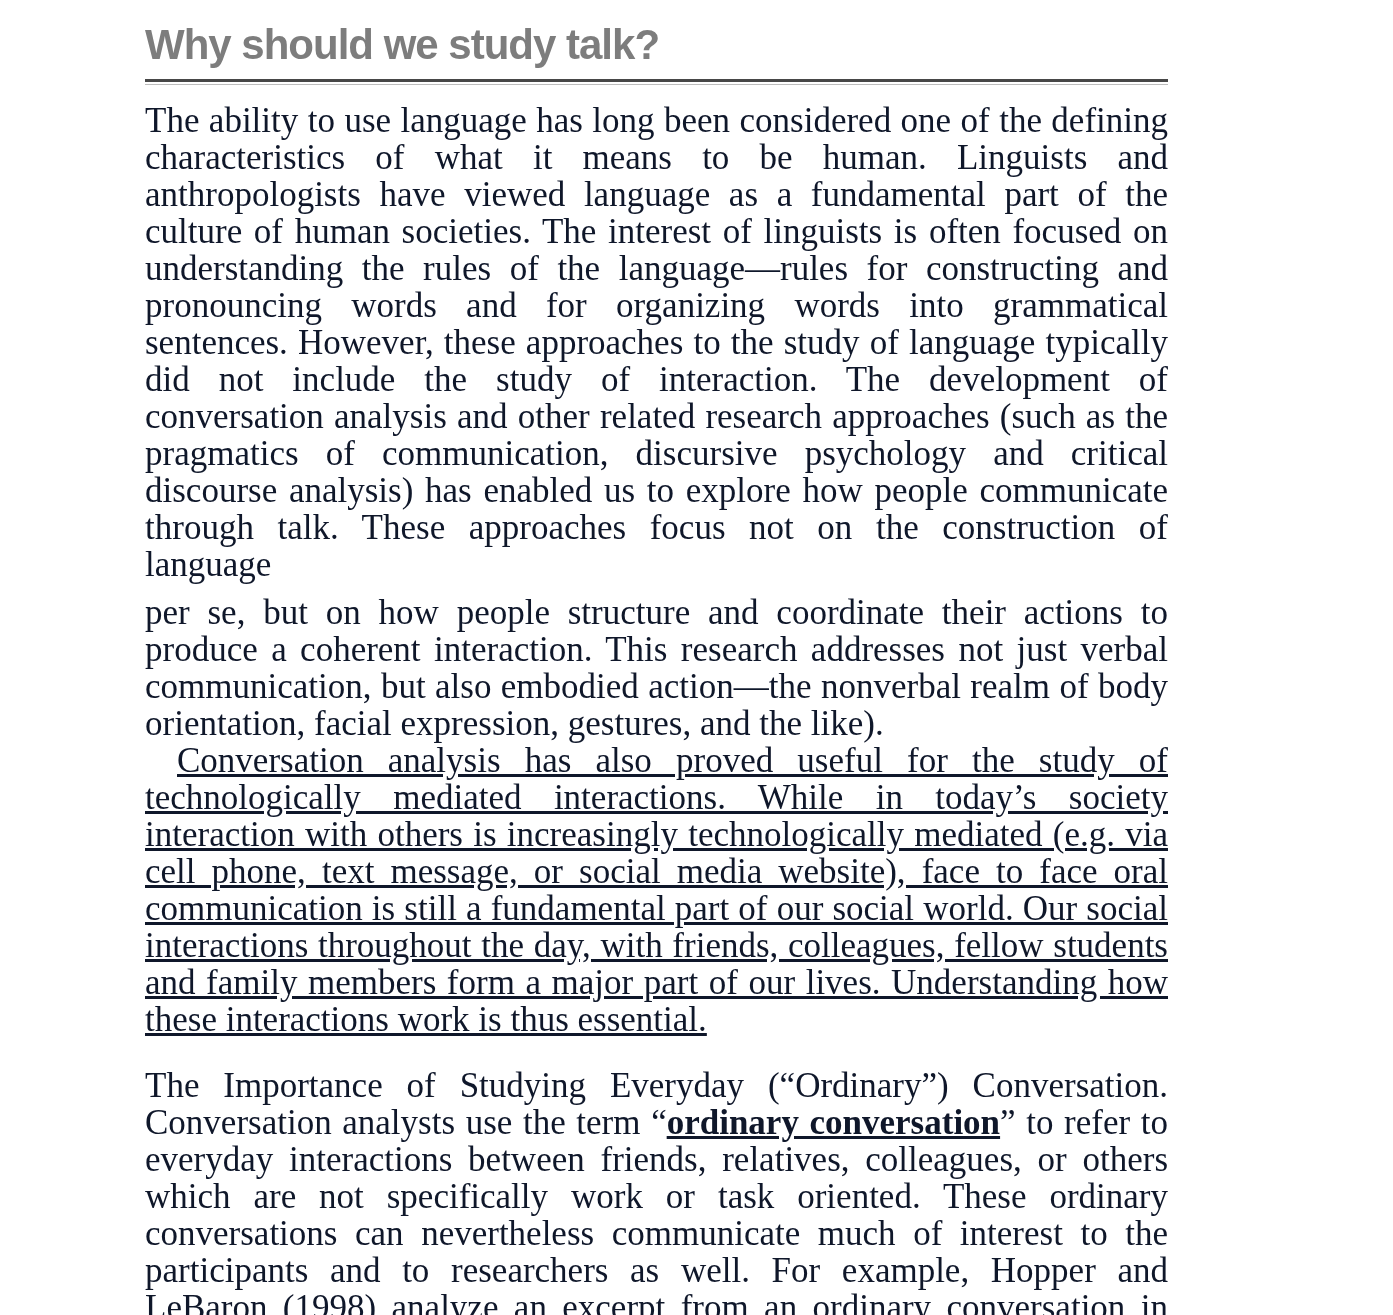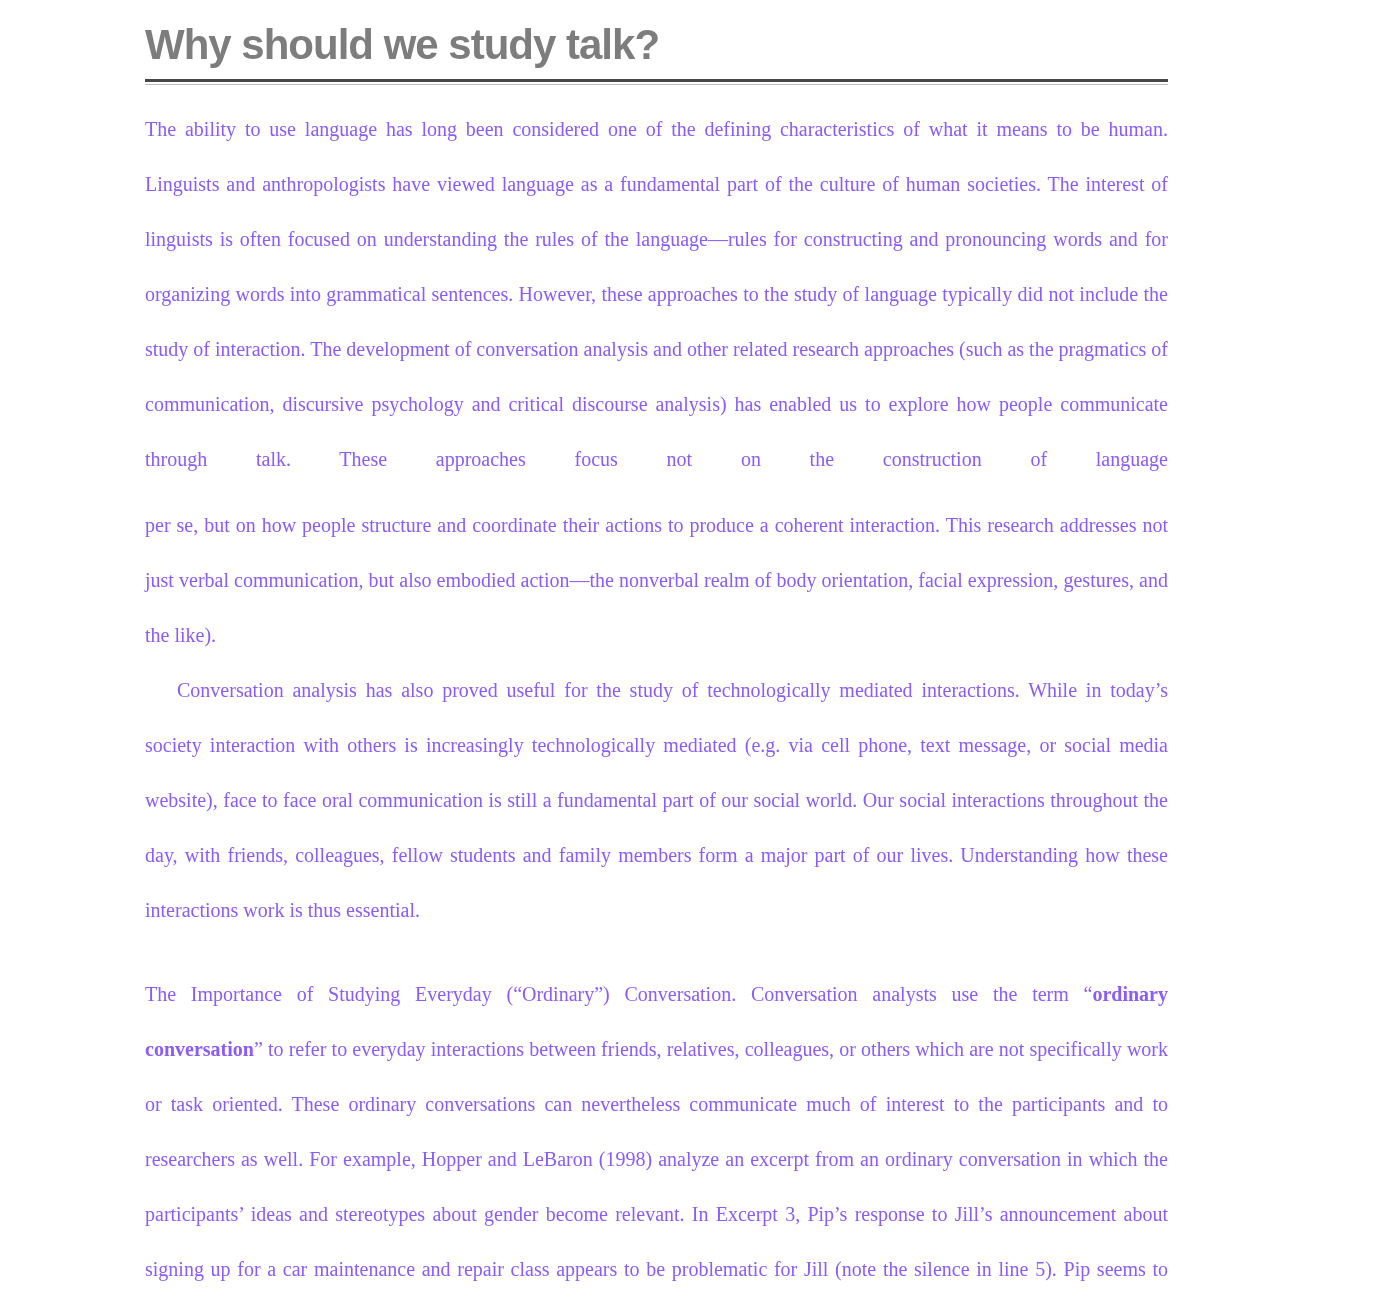--- a/index.html
+++ b/index.html
@@ -32,42 +32,44 @@
   }
   .heading-rule {
     height: 2px;
     margin-top: 9px;
     border-top: 3px solid #474747;
     border-bottom: 1px solid #bdbdbd;
     width: 1023px;
   }
   .body-text p {
     margin: 0;
-    font-size: 20px;
-    line-height: 55px;
-    color: #8b5cf6;
+    font-size: 35px;
+    line-height: 37px;
+    color: #0f172a;
     text-align: justify;
   }
   .para-1 {
     margin-top: 17px !important;
     text-align-last: justify;
   }
   .para-2 {
     margin-top: 11px !important;
   }
   .para-3 {
     text-indent: 32px;
+    text-decoration: underline;
   }
   .para-4 {
     margin-top: 29px !important;
   }
   .lead-italic {
   }
   .term-bold {
     font-weight: 700;
+    text-decoration: underline;
   }
 </style>
 </head>
 <body>
 
 <div class="page">
   <div class="column">
 
     <h1 class="page-title">Why should we study talk?</h1>
 

